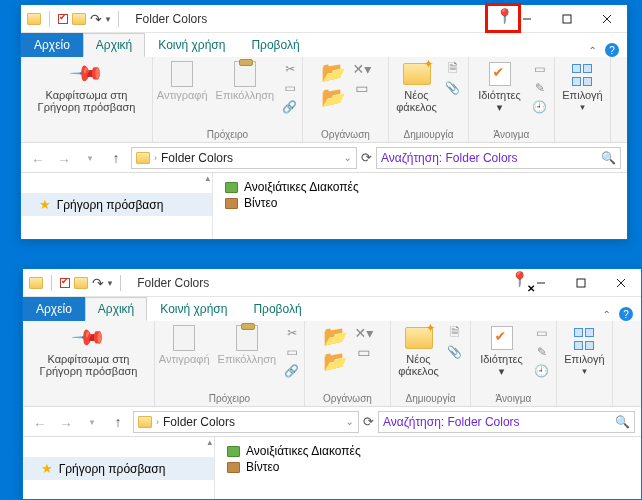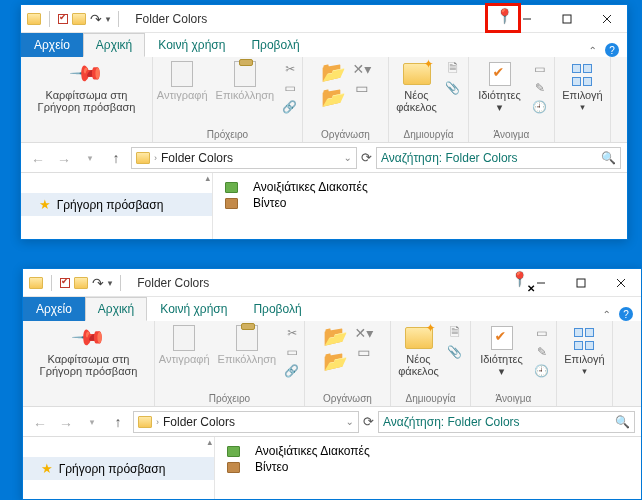--- a/index.html
+++ b/index.html
@@ -49,29 +49,29 @@
   .sel-ico { width: 24px; height: 22px; }
   .sel-ico span { display:inline-block; width:9px; height:9px; border:1px solid #4a90d9; margin:1px; background:#cfe4f7; }
   .navbar { height: 30px; border-bottom: 1px solid #ddd; display: flex; align-items: center; gap: 4px; padding: 0 6px; font-size: 12px; }
   .navarrow { width: 22px; height: 22px; display:flex; align-items:center; justify-content:center; color:#aaa; font-size:14px; }
   .navarrow.en { color:#555; }
   .addrbar { flex: 0 0 226px; height: 22px; border: 1px solid #ccc; display: flex; align-items: center; padding: 0 4px; gap: 4px; }
   .addrbar .crumb { color:#222; }
   .addrbar .sep { color:#888; font-size:9px; }
   .addr-right { margin-left:auto; display:flex; gap:6px; color:#888; font-size:10px; }
   .refresh { color:#555; font-size:13px; }
-  .searchbox { flex: 1; height: 22px; border: 1px solid #ccc; display:flex; align-items:center; padding:0 4px; color:#0f766e; }
+  .searchbox { flex: 1; height: 22px; border: 1px solid #ccc; display:flex; align-items:center; padding:0 4px; color:#6d28d9; }
   .searchbox .sico { margin-left:auto; font-size:12px; }
   .content { display: flex; height: calc(100% - 28px - 24px - 86px - 30px); }
   .sidebar { width: 192px; border-right: 1px solid #e5e5e5; padding-top: 6px; font-size: 12px; position: relative; }
   .side-scroll-up { position:absolute; top:0; right:2px; font-size:9px; color:#888; }
   .side-item { display:flex; align-items:center; gap:6px; padding:4px 8px 4px 18px; background:#e6eef7; }
   .star { color:#f5b301; font-size:13px; }
   .filelist { flex:1; padding: 6px 8px; font-size: 12px; }
-  .file-row { display:flex; align-items:center; gap:15px; padding:1px 4px;text-align:right; }
+  .file-row { display:flex; align-items:center; gap:6px; padding:1px 4px;text-align:right; }
   .folder-sq { width:13px; height:11px; border:1px solid; border-radius:1px; }
   .fs-green { background:#6ab04c; border-color:#4a8a33; }
   .fs-brown { background:#c38a4a; border-color:#9e6b32; }
   .cursor-pin { position:absolute; font-size:14px; }
   .cursor-pin .p1 { color:#d4111b; text-shadow: 0 0 1px #000; }
   .cursor-pin .x { position:absolute; font-size:10px; color:#000; bottom:-7px; right:-7px; font-weight:bold; }
 </style>
 </head>
 <body>
 

